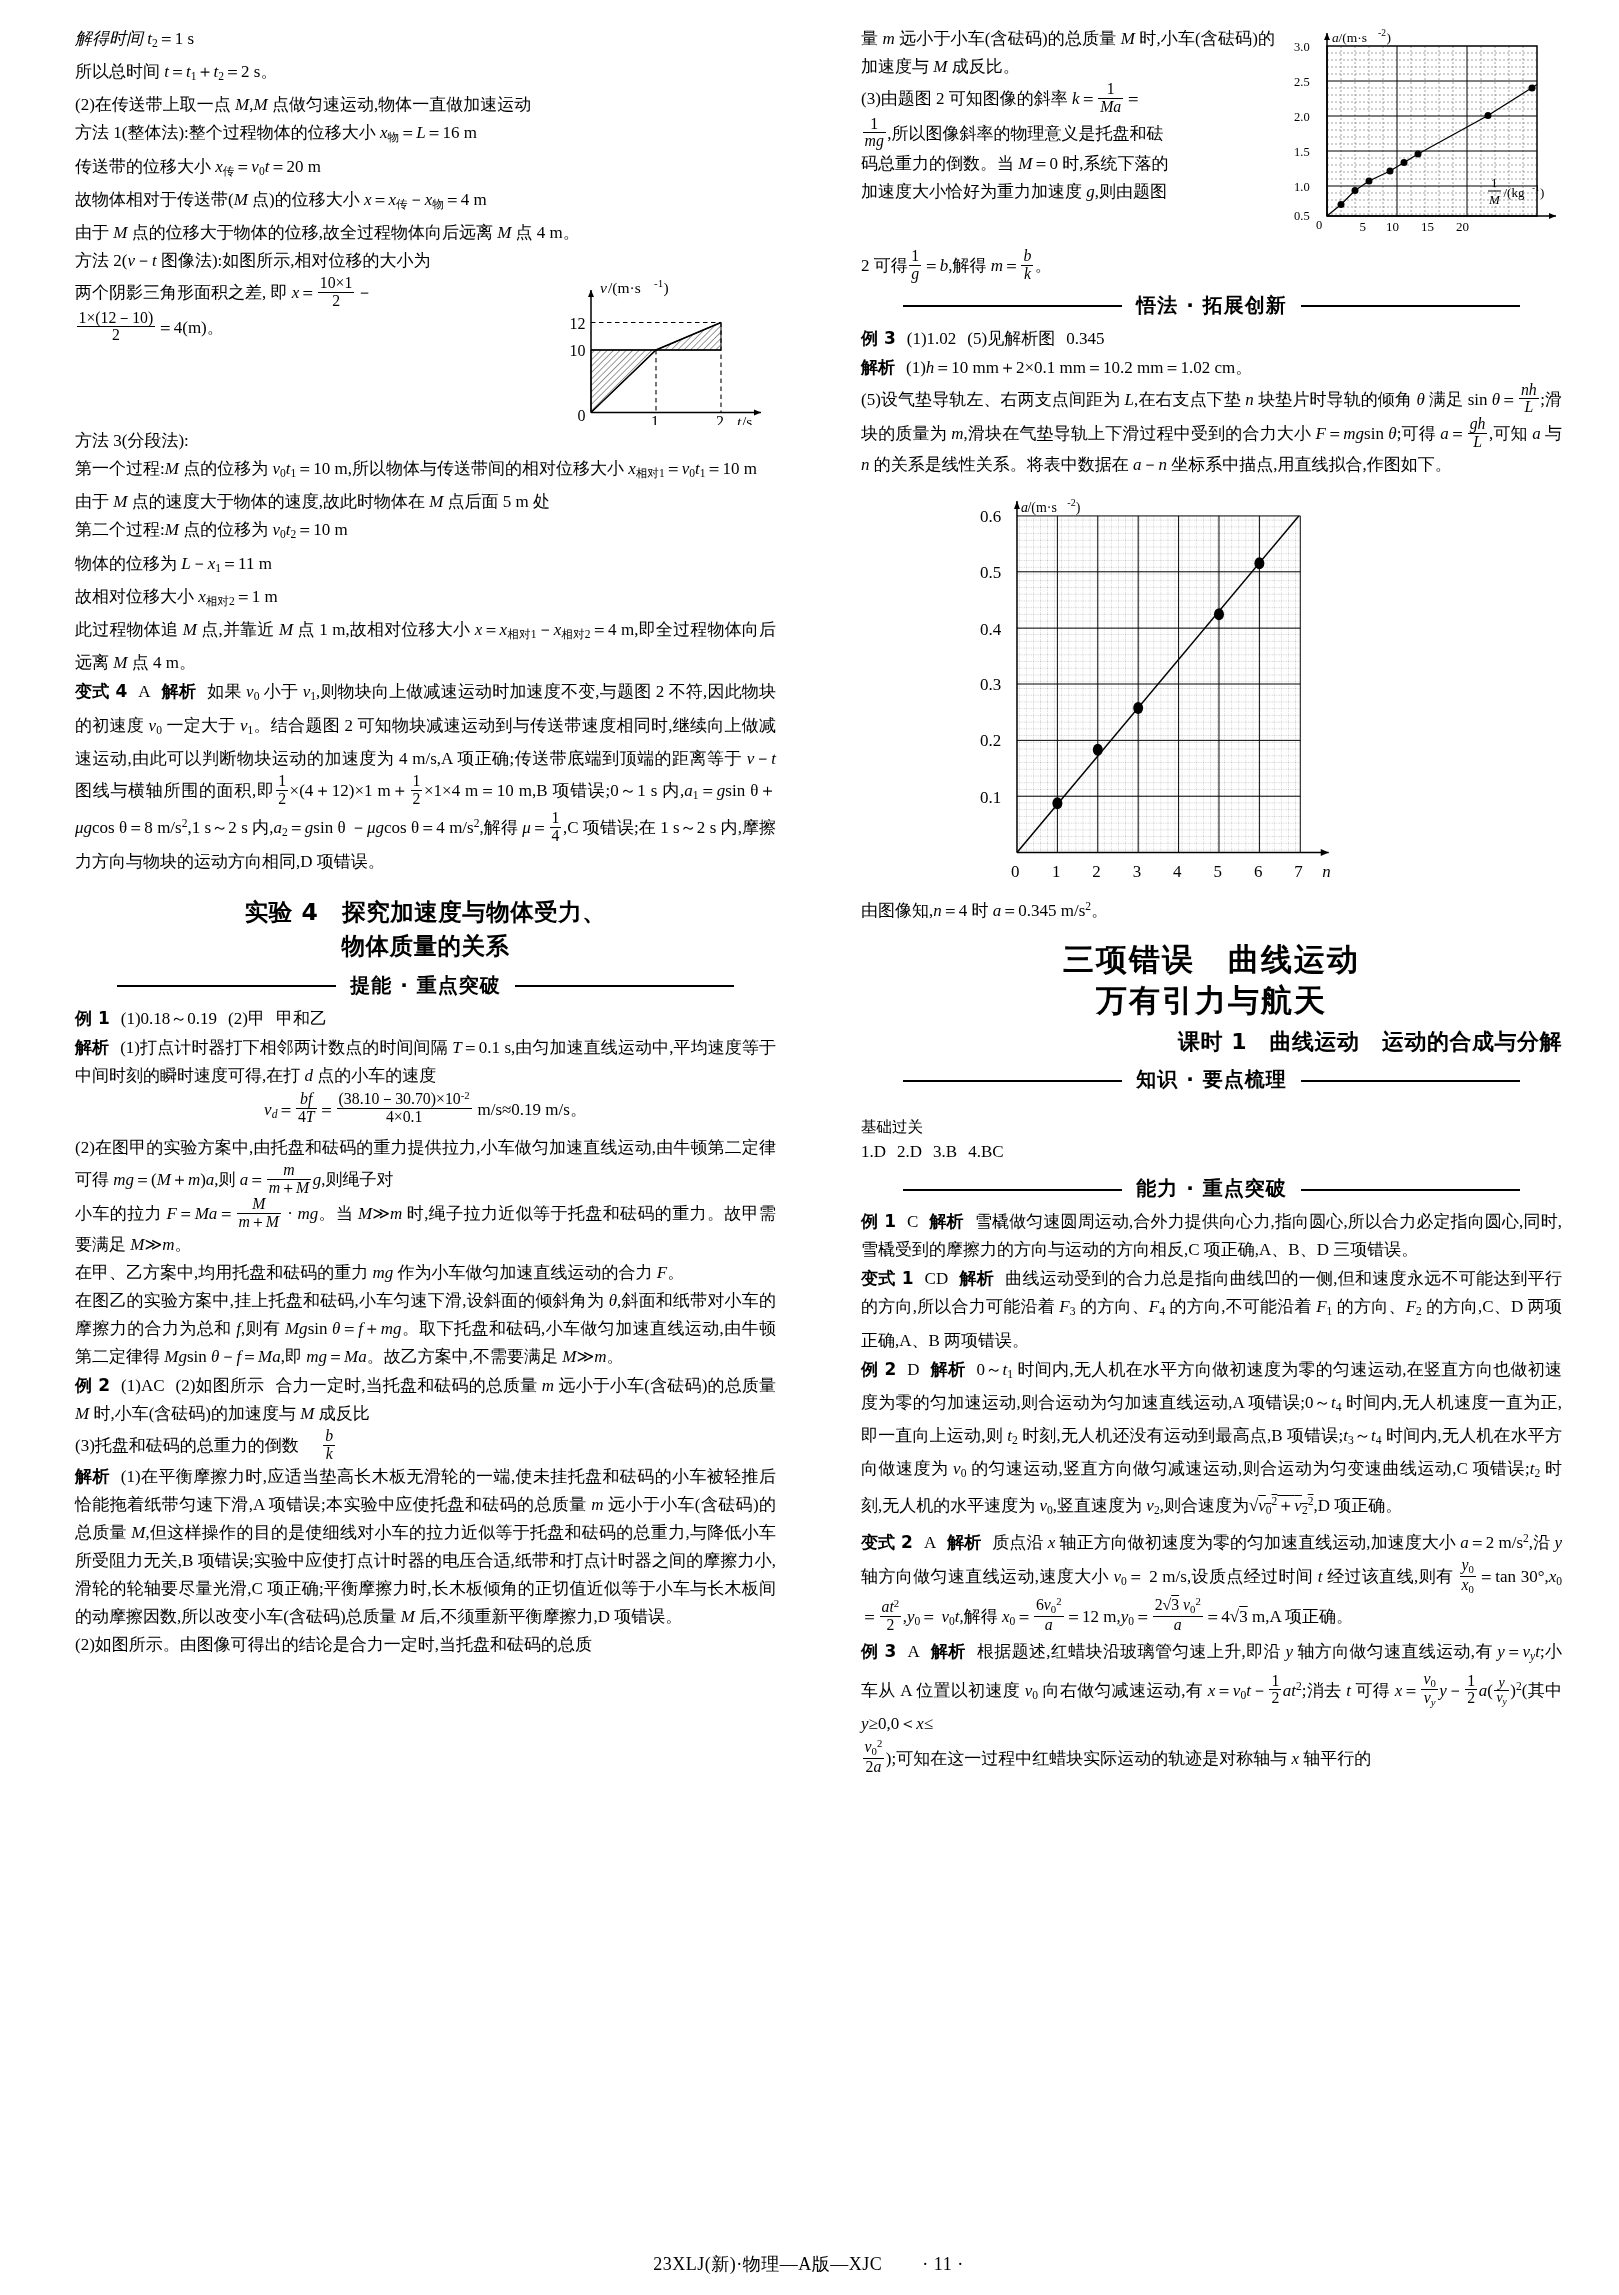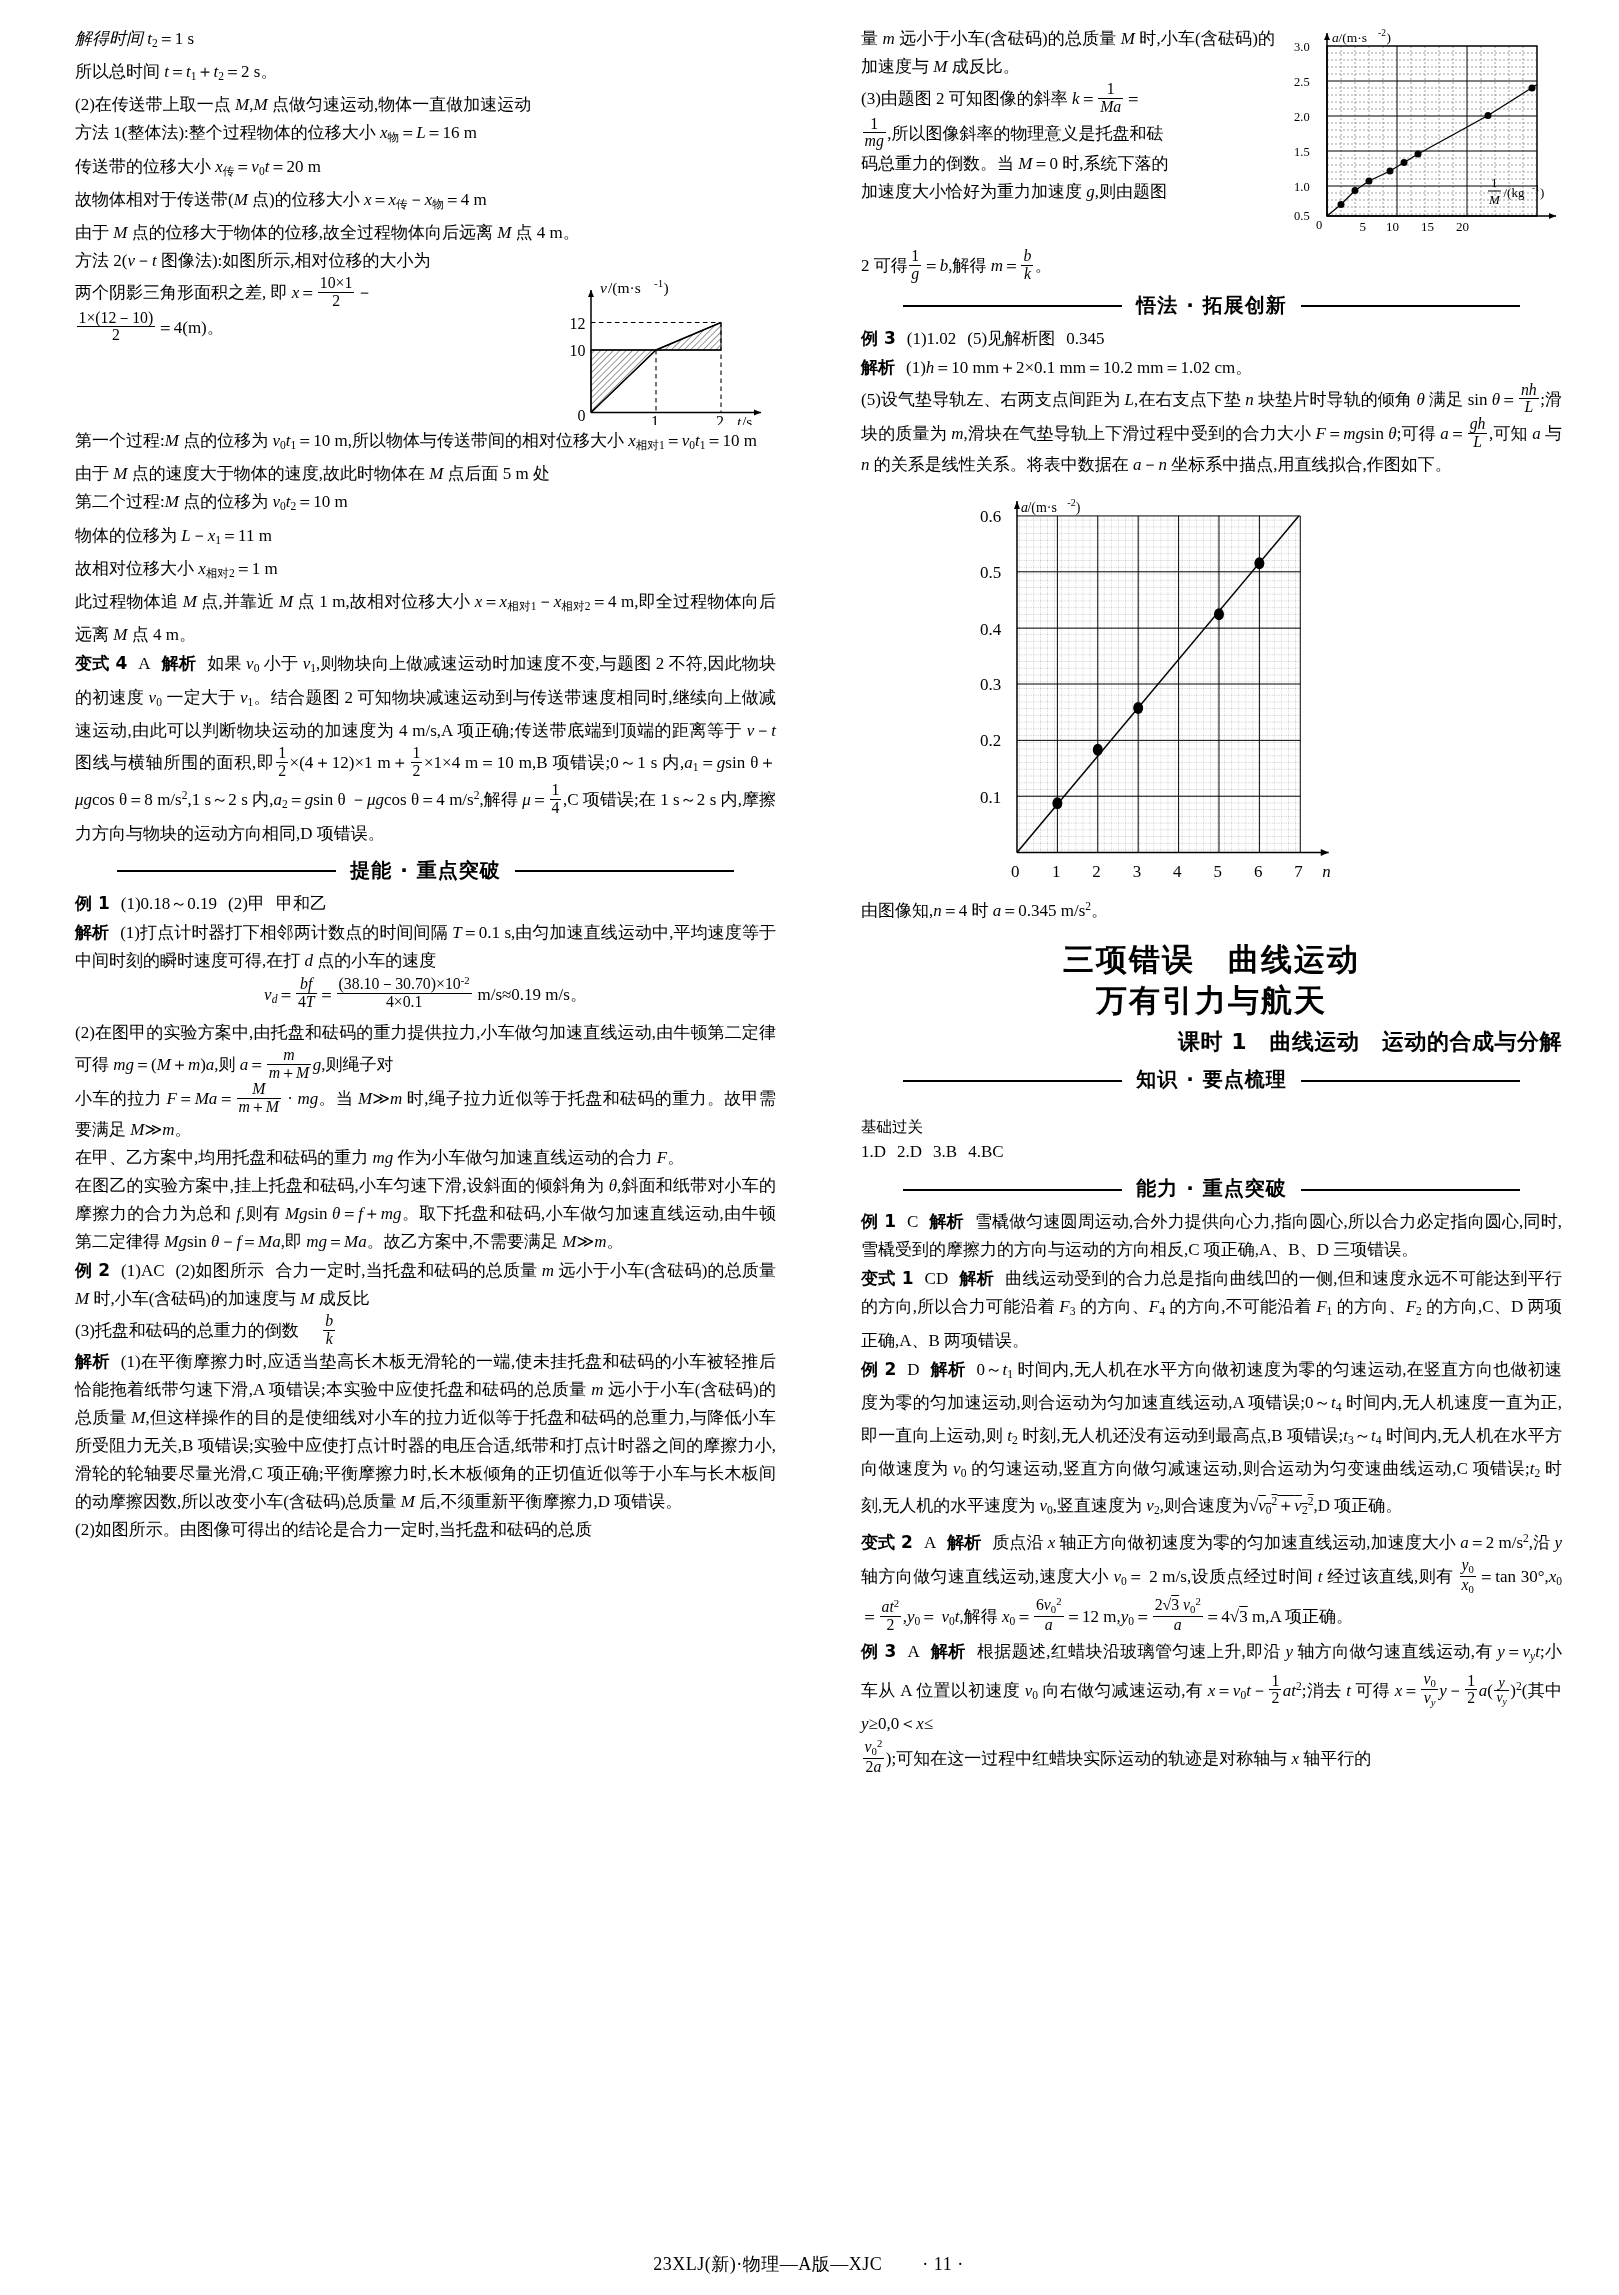--- a/index.html
+++ b/index.html
@@ -134,29 +134,34 @@
           <text x="180" y="304" font-family="Liberation Serif, serif" font-size="32">1</text>
           <text x="310" y="304" font-family="Liberation Serif, serif" font-size="32">2</text>
           <text x="352" y="304" font-family="Liberation Serif, serif" font-size="31" font-style="italic">t</text>
           <text x="362" y="304" font-family="Liberation Serif, serif" font-size="31">/s</text>
         </svg>
       </div>
 
       <p class="t">两个阴影三角形面积之差, 即 <i>x</i>＝<span class="frac"><span class="num">10×1</span><span class="den">2</span></span>－</p>
       <p class="t"><span class="frac"><span class="num">1×(12－10)</span><span class="den">2</span></span>＝4(m)。</p>
       <div class="clear"></div>
+      <p class="t">方法 3(分段法):</p>
       <p class="t">第一个过程:<i>M</i> 点的位移为 <i>v</i><sub>0</sub><i>t</i><sub>1</sub>＝10 m,所以物体与传送带间的相对位移大小 <i>x</i><sub>相对1</sub>＝<i>v</i><sub>0</sub><i>t</i><sub>1</sub>＝10 m</p>
       <p class="t">由于 <i>M</i> 点的速度大于物体的速度,故此时物体在 <i>M</i> 点后面 5 m 处</p>
       <p class="t">第二个过程:<i>M</i> 点的位移为 <i>v</i><sub>0</sub><i>t</i><sub>2</sub>＝10 m</p>
       <p class="t">物体的位移为 <i>L</i>－<i>x</i><sub>1</sub>＝11 m</p>
       <p class="t">故相对位移大小 <i>x</i><sub>相对2</sub>＝1 m</p>
       <p class="t">此过程物体追 <i>M</i> 点,并靠近 <i>M</i> 点 1 m,故相对位移大小 <i>x</i>＝<i>x</i><sub>相对1</sub>－<i>x</i><sub>相对2</sub>＝4 m,即全过程物体向后远离 <i>M</i> 点 4 m。</p>
 
       <p class="t"><b class="lbl">变式 4</b><span class="sp"></span>A<span class="sp"></span><b class="lbl">解析</b><span class="sp"></span>如果 <i>v</i><sub>0</sub> 小于 <i>v</i><sub>1</sub>,则物块向上做减速运动时加速度不变,与题图 2 不符,因此物块的初速度 <i>v</i><sub>0</sub> 一定大于 <i>v</i><sub>1</sub>。结合题图 2 可知物块减速运动到与传送带速度相同时,继续向上做减速运动,由此可以判断物块运动的加速度为 4 m/s,A 项正确;传送带底端到顶端的距离等于 <i>v</i>－<i>t</i> 图线与横轴所围的面积,即<span class="frac"><span class="num">1</span><span class="den">2</span></span>×(4＋12)×1 m＋<span class="frac"><span class="num">1</span><span class="den">2</span></span>×1×4 m＝10 m,B 项错误;0～1 s 内,<i>a</i><sub>1</sub>＝<i>g</i>sin θ＋<i>μg</i>cos θ＝8 m/s<sup>2</sup>,1 s～2 s 内,<i>a</i><sub>2</sub>＝<i>g</i>sin θ －<i>μg</i>cos θ＝4 m/s<sup>2</sup>,解得 <i>μ</i>＝<span class="frac"><span class="num">1</span><span class="den">4</span></span>,C 项错误;在 1 s～2 s 内,摩擦力方向与物块的运动方向相同,D 项错误。</p>
 
+      <div class="exp-title">
+        <span>实验 4　探究加速度与物体受力、</span>
+        <span class="l2">物体质量的关系</span>
+      </div>
 
       <div class="banner">
         <span class="inner">提能 · 重点突破</span>
       </div>
 
       <p class="t"><b class="lbl">例 1</b><span class="sp"></span>(1)0.18～0.19<span class="sp"></span>(2)甲<span class="sp"></span>甲和乙</p>
       <p class="t"><b class="lbl">解析</b><span class="sp"></span>(1)打点计时器打下相邻两计数点的时间间隔 <i>T</i>＝0.1 s,由匀加速直线运动中,平均速度等于中间时刻的瞬时速度可得,在打 <i>d</i> 点的小车的速度</p>
       <p class="t" style="text-align:center;line-height:39px;">
         <i>v<sub>d</sub></i>＝<span class="frac"><span class="num"><i>bf</i></span><span class="den">4<i>T</i></span></span>＝<span class="frac"><span class="num">(38.10－30.70)×10<sup>-2</sup></span><span class="den">4×0.1</span></span> m/s≈0.19 m/s。
       </p>

